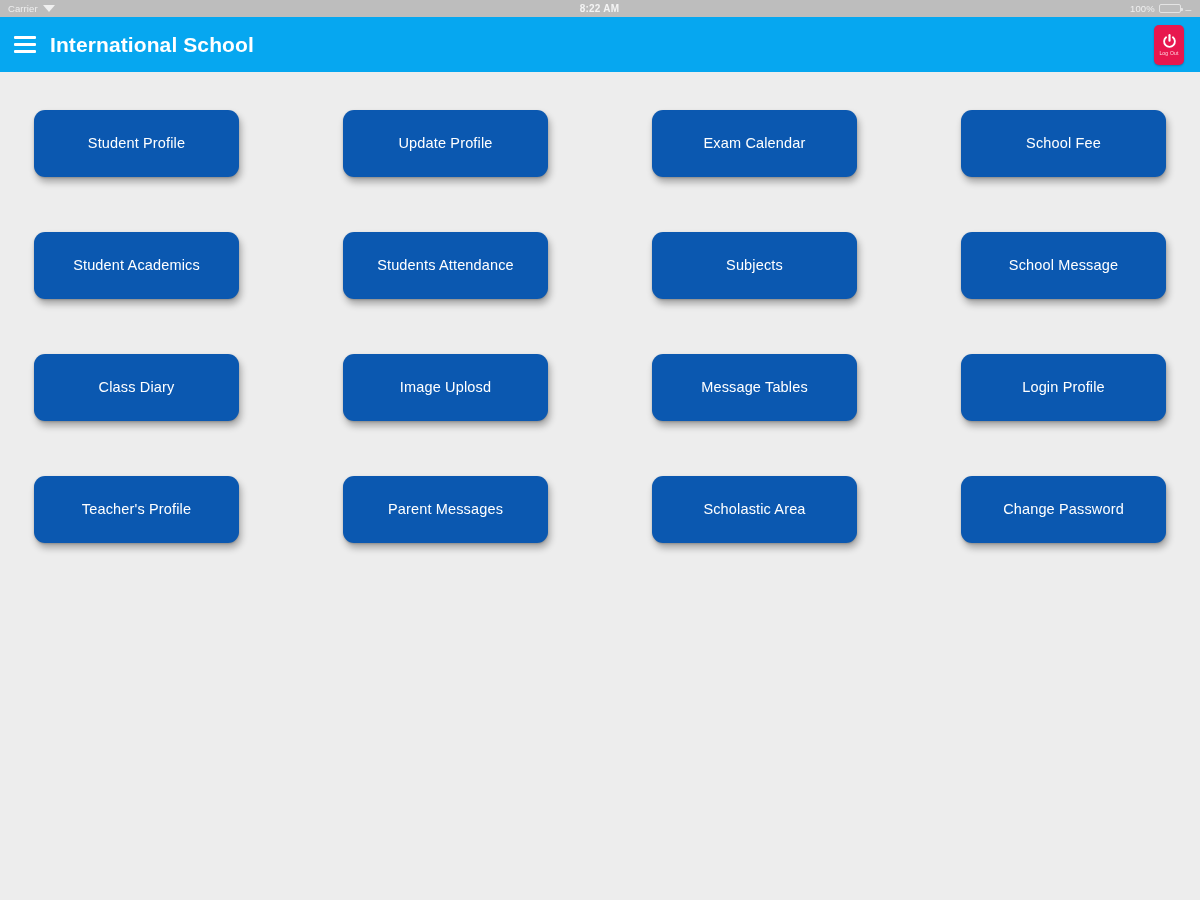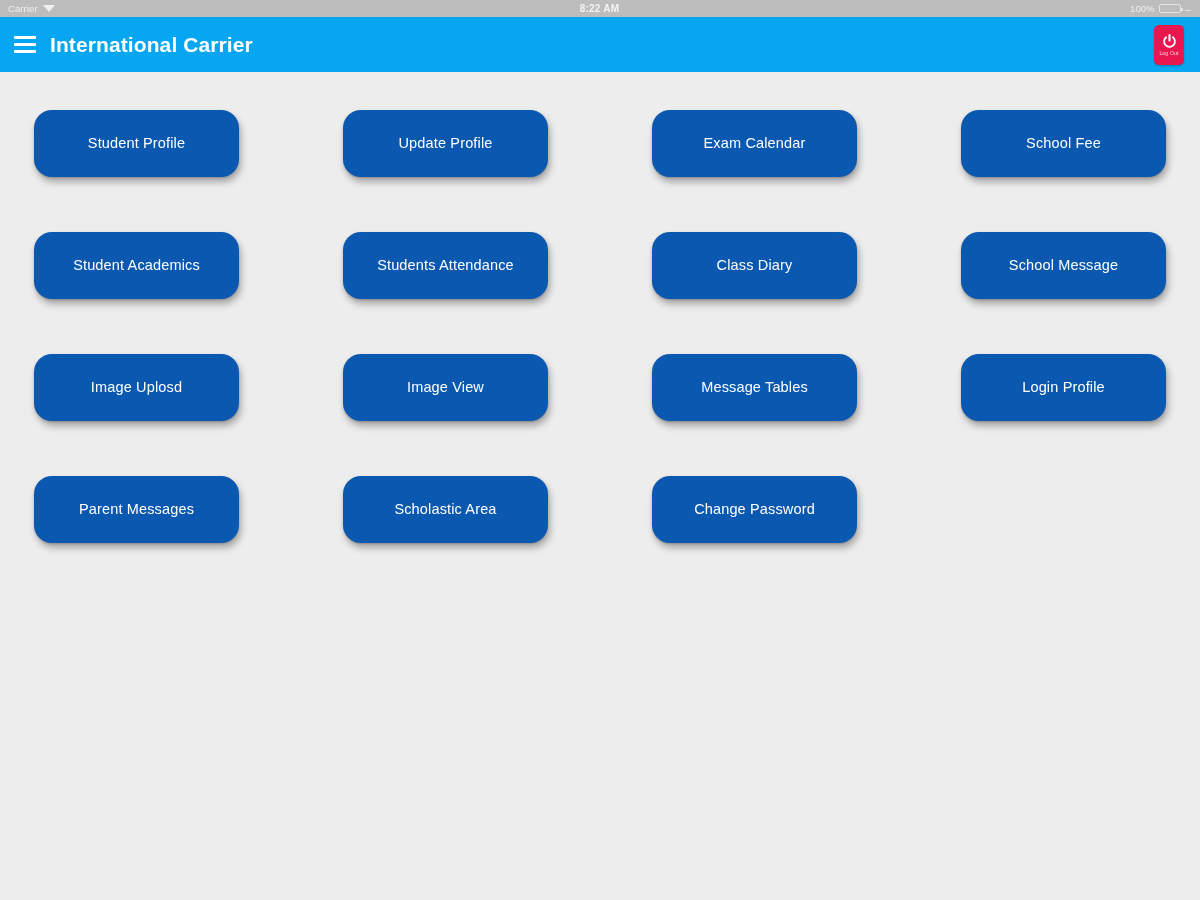--- a/index.html
+++ b/index.html
@@ -181,21 +181,21 @@
   .grid {
     display: grid;
     grid-template-columns: repeat(4, 205px);
     justify-content: space-between;
     row-gap: 55px;
     column-gap: 0;
   }
   .tile {
     height: 67px;
     background: #0b58b0;
-    border-radius: 18px;
+    border-radius: 11px;
     color: #ffffff;
     font-size: 14.5px;
     font-weight: 400;
     display: flex;
     align-items: center;
     justify-content: center;
     text-align: center;
     line-height: 1.45;
     padding: 4px 8px;
     cursor: pointer;
@@ -231,49 +231,50 @@
       <span class="sb-lock">⚊</span>
     </div>
   </div>
 
   <div class="appbar">
     <div class="hamburger">
       <span></span>
       <span></span>
       <span></span>
     </div>
-    <div class="app-title">International Carrier</div>
+    <div class="app-title">International School</div>
     <div class="power-btn">
       <span class="power-glyph">
         <svg width="17" height="17" viewBox="0 0 24 24" aria-hidden="true">
           <path d="M12 3 L12 11" stroke="#ffffff" stroke-width="3" stroke-linecap="round" fill="none"></path>
           <path d="M7.2 6.1 A7.6 7.6 0 1 0 16.8 6.1" stroke="#ffffff" stroke-width="2.6" fill="none" stroke-linecap="round"></path>
         </svg>
       </span>
       <span class="power-label">Log Out</span>
     </div>
   </div>
 
   <div class="content">
     <div class="grid">
       <button class="tile">Student Profile</button>
       <button class="tile">Update Profile</button>
       <button class="tile">Exam Calendar</button>
       <button class="tile">School Fee</button>
 
       <button class="tile">Student Academics</button>
       <button class="tile">Students Attendance</button>
-
+      <button class="tile">Subjects</button>
+
+      <button class="tile">School Message</button>
       <button class="tile">Class Diary</button>
-      <button class="tile">School Message</button>
       <button class="tile">Image Uplosd</button>
 
-      <button class="tile">Image View</button>
       <button class="tile">Message Tables</button>
       <button class="tile">Login Profile</button>
+      <button class="tile">Teacher's Profile</button>
 
       <button class="tile">Parent Messages</button>
       <button class="tile">Scholastic Area</button>
       <button class="tile">Change Password</button>
       <span class="tile empty"></span>
     </div>
   </div>
 
 </div>
 

